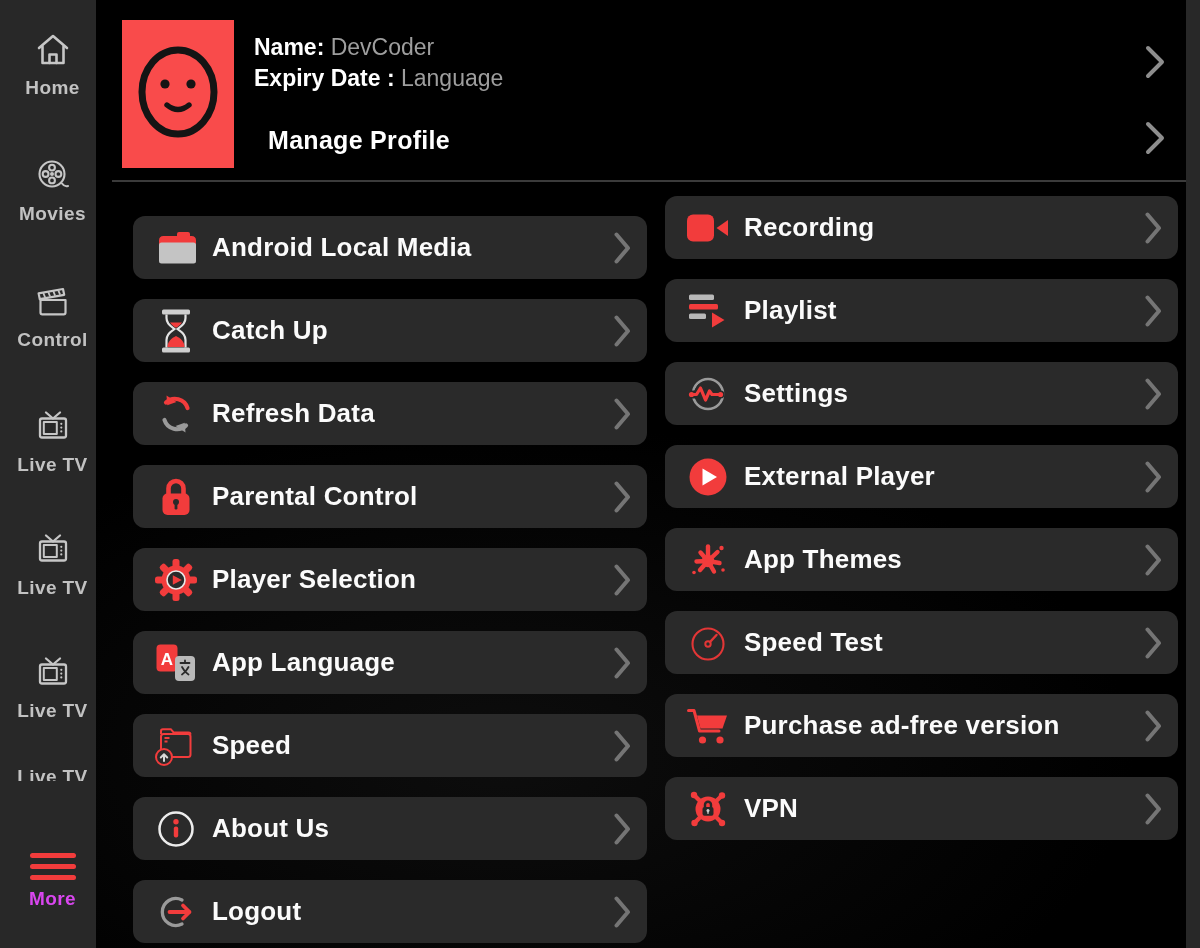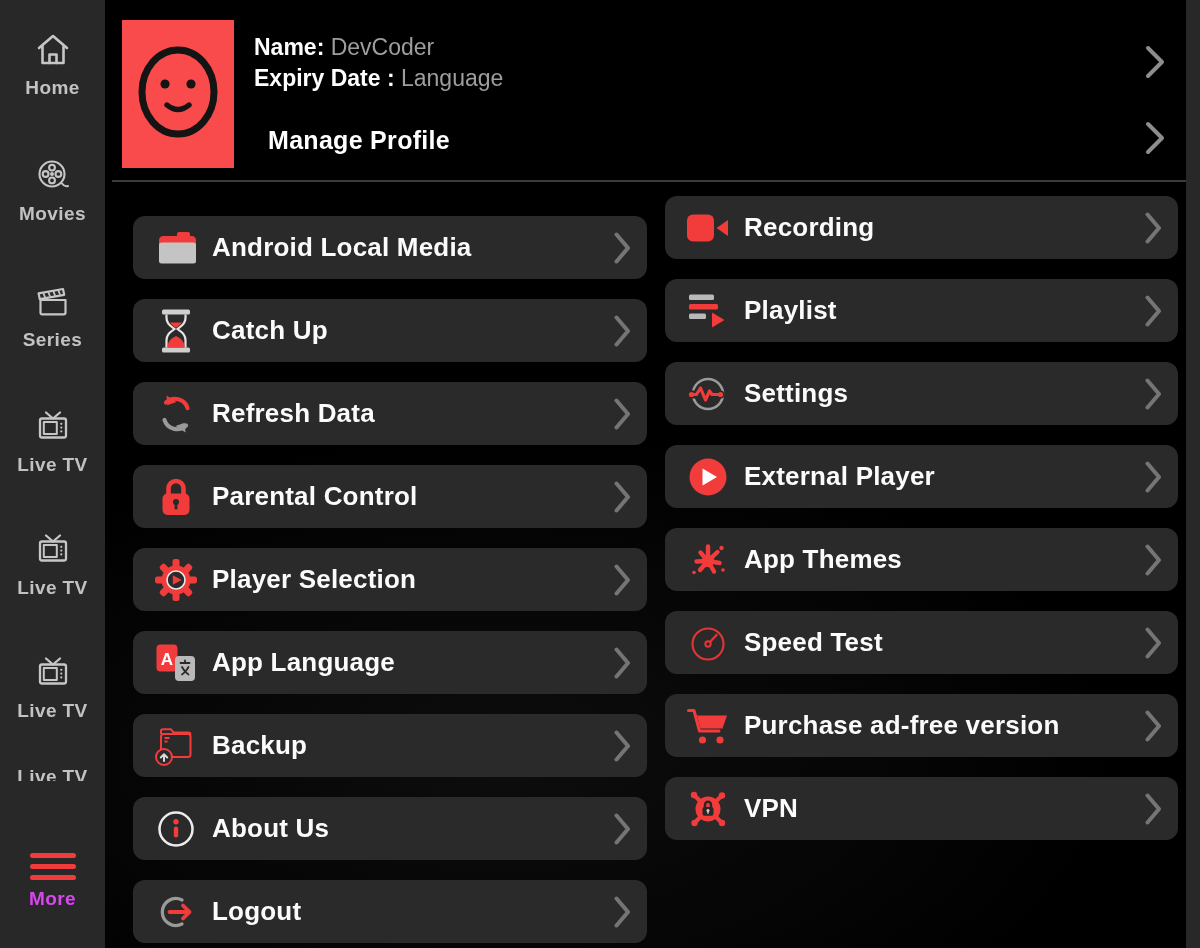--- a/index.html
+++ b/index.html
@@ -1,21 +1,21 @@
 <!DOCTYPE html>
 <html><head>
 <meta charset="utf-8">
 <style>
   * { margin:0; padding:0; box-sizing:border-box; }
   html,body { width:1200px; height:948px; background:#000; font-family:"Liberation Sans", sans-serif; }
   .app { position:relative; width:1200px; height:948px; overflow:hidden;
          background: radial-gradient(900px 480px at 42% 80%, #0d0d0d 0%, #000 70%), #000; }
 
   
-  .sidebar { position:absolute; left:0; top:0; width:105px; height:948px; background:#282828; }
+  .sidebar { position:absolute; left:0; top:0; width:96px; height:948px; background:#282828; }
   .side-item { position:absolute; left:0; width:105px; display:flex; flex-direction:column;
                align-items:center; gap:5px; cursor:pointer; }
   .side-item .slabel { font-size:19px; font-weight:700; color:#c2c2c2; letter-spacing:.4px; white-space:nowrap; }
   .side-item.active .slabel { color:#d946ef; }
   .side-item.clipped { height:15px; overflow:hidden; }
   .bars { display:flex; flex-direction:column; gap:6px; padding:4px 0 3px 0; }
   .bars div { width:46px; height:5px; background:#f23c3c; border-radius:3px; }
 
   
   .edge-strip { position:absolute; left:1186px; top:0; width:14px; height:948px; background:#282828; }
@@ -77,21 +77,21 @@
     </div>
 
     <div class="side-item" style="top:284px">
       <span>
         <svg width="36" height="36" viewBox="0 0 36 36" fill="none" stroke="#c6c6c6" stroke-width="2.2" stroke-linejoin="round">
           <path d="M5.5 16 H30.5 V28.5 q0 1.8 -1.8 1.8 H7.3 q-1.8 0 -1.8 -1.8 z"></path>
           <path d="M4.8 15.2 L3.6 9.4 L28 5 L29.2 10.8 z"></path>
           <path d="M8.3 9 l1.8 4.4 M13.3 8.1 l1.8 4.4 M18.3 7.2 l1.8 4.4 M23.3 6.3 l1.8 4.4" stroke-width="1.8"></path>
         </svg>
       </span>
-      <span class="slabel">Series</span>
+      <span class="slabel">Control</span>
     </div>
 
     <div class="side-item" style="top:409px">
       <span>
         <svg width="36" height="36" viewBox="0 0 36 36" fill="none" stroke="#c6c6c6" stroke-width="2.3" stroke-linecap="round" stroke-linejoin="round">
           <path d="M11 3.5 l7 6 7 -6"></path>
             <rect x="5" y="9.5" width="26" height="19" rx="2"></rect>
           <rect x="8.8" y="13" width="13" height="12" stroke-width="2"></rect>
           <circle cx="26.3" cy="14.8" r="1.1" fill="#c6c6c6" stroke="none"></circle>
           <circle cx="26.3" cy="18.6" r="1.1" fill="#c6c6c6" stroke="none"></circle>
@@ -301,21 +301,21 @@
         <svg width="44" height="42" viewBox="0 0 44 42" fill="none">
           <g stroke="#f23c3c" stroke-width="2">
             <path d="M7 9 V6 q0 -1.8 1.8 -1.8 h8 l2.8 3.2 h14.9 q2 0 2 2 V9"></path>
             <rect x="7" y="9" width="29.5" height="23" rx="2.5"></rect>
             <path d="M10.5 13 h5 M10.5 16.5 h3"></path>
           </g>
           <circle cx="10" cy="32" r="8" fill="#2a2a2a" stroke="#f23c3c" stroke-width="2"></circle>
           <path d="M10 36 v-6.5 M6.8 32.5 l3.2 -3.2 3.2 3.2" stroke="#d8d8d8" stroke-width="2" stroke-linecap="round" stroke-linejoin="round"></path>
         </svg>
       </span>
-      <span class="tlabel">Backup</span>
+      <span class="tlabel">Speed</span>
       <span class="chev">
         <svg width="17" height="32" viewBox="0 0 17 32" fill="none">
             <path d="M2.5 2.5 L14 16 L2.5 29.5" stroke="#757575" stroke-width="4" stroke-linecap="round" stroke-linejoin="round"></path>
           </svg>
       </span>
     </div>
 
     <div class="tile">
       <span class="ticon">
         <svg width="40" height="40" viewBox="0 0 40 40">

